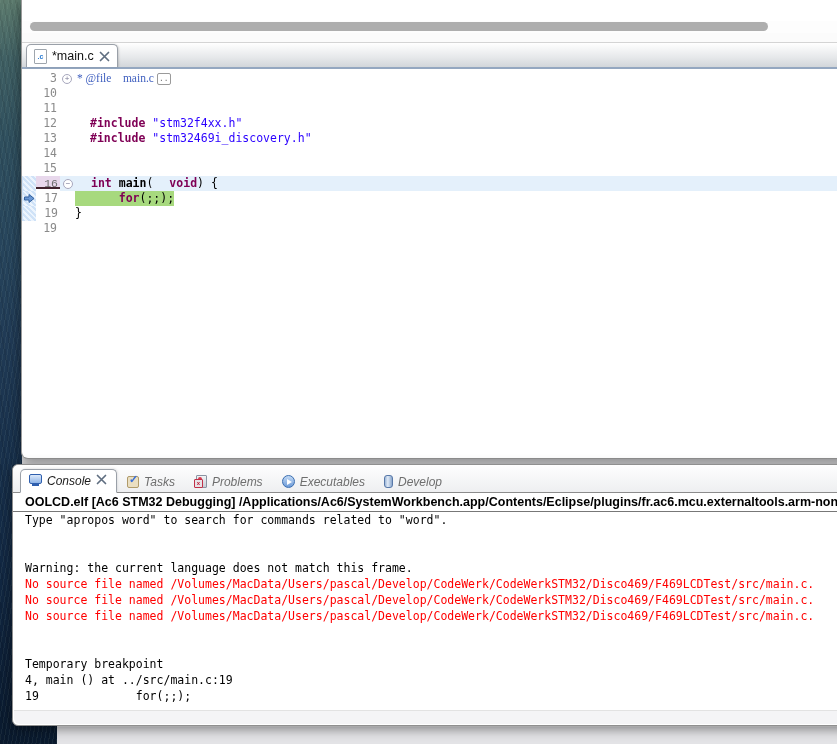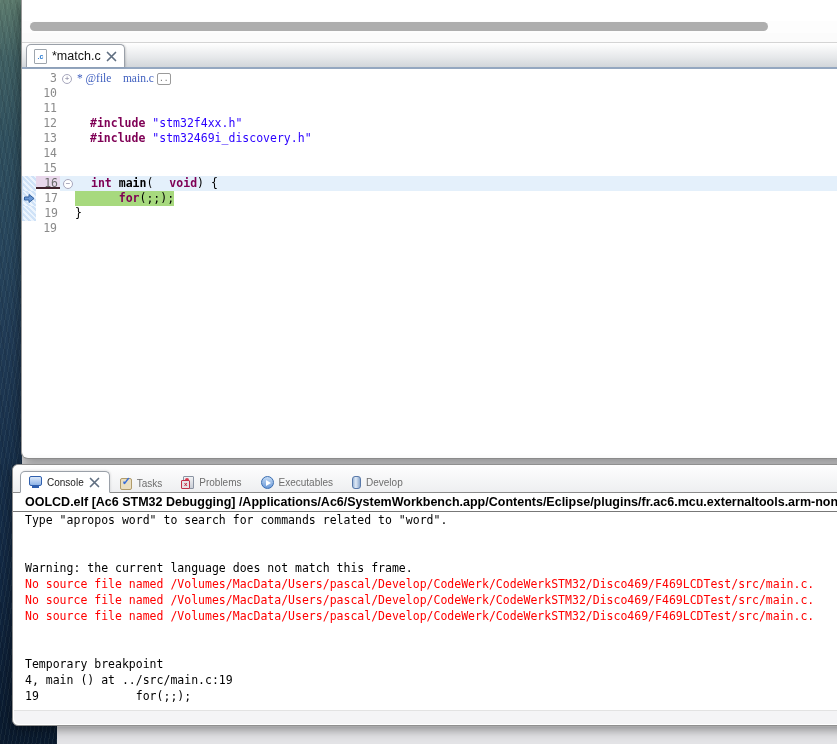--- a/index.html
+++ b/index.html
@@ -42,21 +42,21 @@
   .close-x{width:11px;height:11px;display:inline-block;}
   .close-x svg{display:block;}
 
   
   .editor-area{position:relative;padding-top:2px;font:11.5px/15px "DejaVu Sans Mono",monospace;color:#000;}
   .eline{display:flex;height:15px;white-space:pre;}
   .ann{width:13px;flex:none;position:relative;}
   .ann.range{background:repeating-linear-gradient(45deg,#cfe2f7 0 2px,#ecf4fd 2px 4px);border-left:1px solid #cfe2f7;}
   .ann .arrow{position:absolute;left:1px;top:2px;}
   .lnum{width:24px;flex:none;text-align:right;color:#8a8a8a;padding-right:2px;box-sizing:border-box;}
-  .lnum.changed{background:#e8d8ec;border-bottom:2px solid #40232e;color:#6b6b6b;height:13px;}
+  .lnum.changed{background:#e8d8ec;border-bottom:2px solid #40232e;color:#6b6b6b;height:13px;font-family:Liberation Mono, monospace;}
   .fold{width:15px;flex:none;position:relative;}
   .foldicon{
     position:absolute;left:3px;top:3px;width:8px;height:8px;border:1px solid #a7a7bd;border-radius:50%;
     background:#fff;color:#7a7a96;font:8px/8px "Liberation Sans",sans-serif;text-align:center;
   }
   .codecell{flex:1;}
   .eline.hl-line .fold,.eline.hl-line .codecell{background:var(--line-hl,#e4f0fb);}
   .exec{background:var(--exec-hl,#a7d97e);display:inline-block;}
   .seg-kw,.seg-dir{color:var(--kw,#7f0055);font-weight:bold;margin-left:16px;}
   .seg-str{color:var(--str,#2a00ff);}
@@ -71,22 +71,22 @@
   .console-window{
     position:absolute;left:12px;top:464px;width:840px;height:262px;background:#fff;
     border:1px solid #8f8f8f;border-radius:6px;box-shadow:0 3px 12px rgba(0,0,0,.45);
     box-sizing:border-box;
   }
   .ctabbar{
     height:28px;background:linear-gradient(#fefefe,#eeeff1);border-bottom:1px solid #8c8c8c;
     border-radius:6px 6px 0 0;display:flex;align-items:flex-end;padding-left:7px;box-sizing:border-box;
   }
   .ctab{
-    display:inline-flex;align-items:center;gap:5px;padding:4px 9px 4px 8px;margin-right:2px;
-    font-size:10px;color:#6e6e6e;border-radius:5px 5px 0 0;position:relative;top:1px;
+    display:inline-flex;align-items:flex-start;gap:5px;padding:4px 9px 4px 8px;margin-right:2px;
+    font-size:12px;color:#6e6e6e;border-radius:5px 5px 0 0;position:relative;top:1px;font-style:italic;
   }
   .ctab.active{background:#fff;border:1px solid #9aa0a8;border-bottom:1px solid #fff;color:#1c1c1c;box-shadow:1px -1px 2px rgba(0,0,0,.08);}
   .ctitle{
     height:16px;border-bottom:1px solid #777;padding:2px 0 0 12px;
     font:bold 12.5px "Liberation Sans",sans-serif;color:#000;white-space:nowrap;overflow:hidden;
   }
   .cbody{padding-left:12px;font:11.5px/16px "DejaVu Sans Mono",monospace;color:#000;}
   .cline{white-space:pre;height:16px;}
   .cline.error{color:var(--err,#ff0000);}
   .cscroll{position:absolute;left:1px;right:1px;bottom:1px;height:13px;background:#f4f4f6;border-top:1px solid #e2e2e2;border-radius:0 0 6px 6px;}
@@ -117,21 +117,21 @@
 
 <div class="editor-window">
   <div class="upper-strip"></div>
   <div class="hscroll">
     <div class="thumb"></div>
   </div>
   <div class="egap"></div>
   <div class="etabbar">
     <div class="etab">
       <span class="cfile-icon">.c</span>
-      <span>*match.c</span>
+      <span>*main.c</span>
       <span class="close-x">
         <svg width="11" height="11" viewBox="0 0 11 11">
             <path d="M1.5 1.5 L9.5 9.5 M9.5 1.5 L1.5 9.5" stroke="#5f6e80" stroke-width="1.7" stroke-linecap="round"></path>
           </svg>
       </span>
     </div>
   </div>
   <div class="editor-area" id="editor-lines">
       <div class="eline"><span class="ann"></span><span class="lnum">3</span><span class="fold"><span class="foldicon">+</span></span><span class="codecell"><span><span class="seg-doc"> * @file    main.c</span><span class="foldbox">..</span></span></span></div>
       <div class="eline"><span class="ann"></span><span class="lnum">10</span><span class="fold"></span><span class="codecell"><span></span></span></div>

